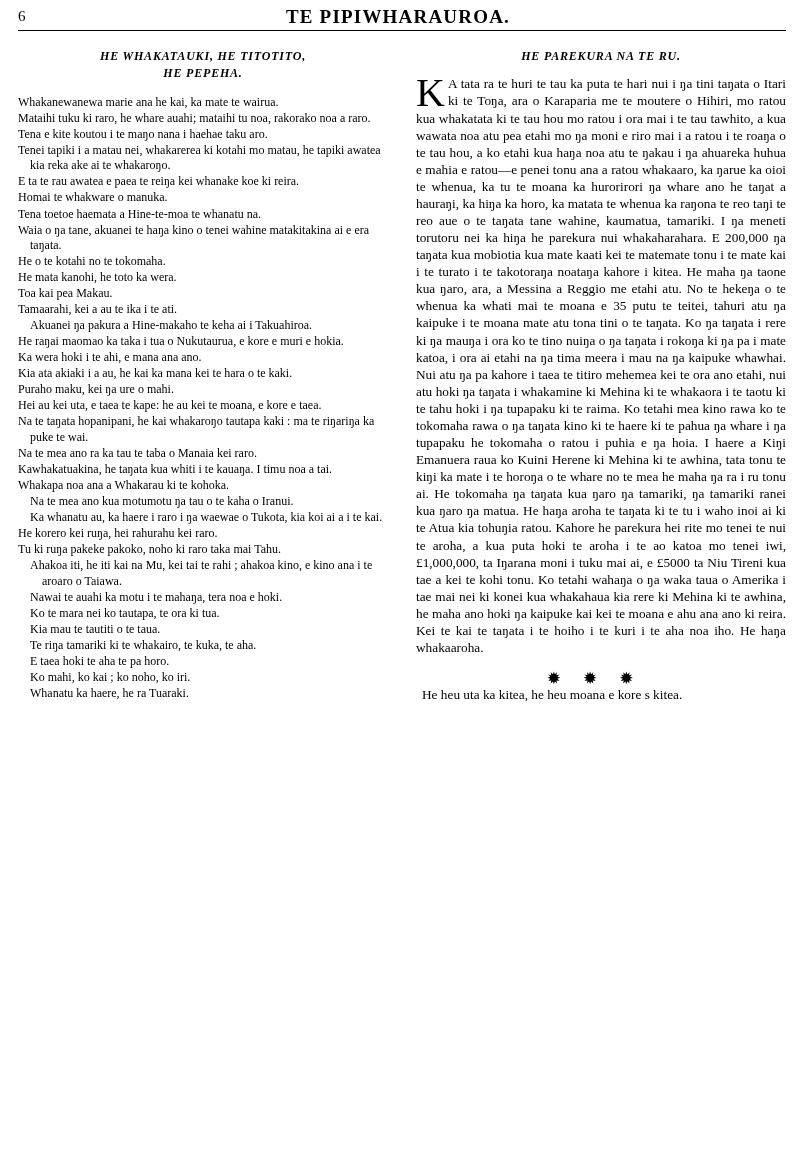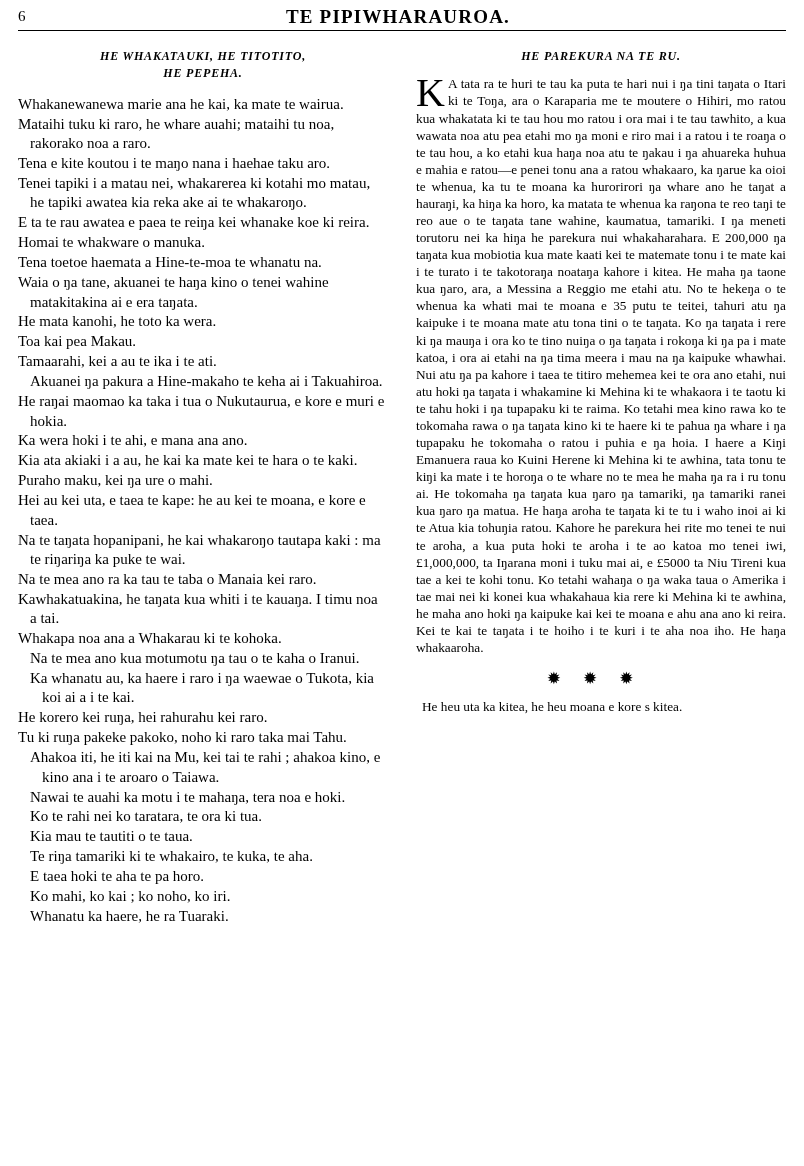--- a/index.html
+++ b/index.html
@@ -86,21 +86,21 @@
     margin: 8px 0 0 0;
     line-height: 1.45;
     font-family: "Liberation Serif", serif;
     font-style: italic;
   }
   h2.head .l2 { display: block; }
   .lw { font-size: 15.5px; }
   
   .proverbs {
     margin-top: 12px;
-    font-size: 15px;
+    font-size: 12px;
     line-height: 1.295;
   }
   .proverbs p {
     margin: 0 0 0.5px 0;
     text-indent: 0;
     padding-left: 12px;
     text-indent: -12px;
   }
   .proverbs p.ind {
     padding-left: 24px;
@@ -130,21 +130,21 @@
   }
   .ornaments {
     margin-top: 14px;
     text-align: center;
     font-size: 17px;
     letter-spacing: 22px;
     line-height: 1;
   }
   .ornaments span { display: inline-block; }
   .footline {
-    margin-top: 12px;
+    margin-top: 0;
     font-size: 13.3px;
     text-align: left;
     padding-left: 6px;
   }
 </style>
 </head>
 <body>
 
 <div class="page">
 
@@ -163,40 +163,41 @@
       </h2>
       <div class="proverbs" id="proverb-list">
           <p>Whakanewanewa marie ana he kai, ka mate te wairua.</p>
           <p>Mataihi tuku ki raro, he whare auahi; mataihi tu noa, rakorako noa a raro.</p>
           <p>Tena e kite koutou i te maŋo nana i haehae taku aro.</p>
           <p>Tenei tapiki i a matau nei, whakarerea ki kotahi mo matau, he tapiki awatea kia reka ake ai te whakaroŋo.</p>
           <p>E ta te rau awatea e paea te reiŋa kei whanake koe ki reira.</p>
           <p>Homai te whakware o manuka.</p>
           <p>Tena toetoe haemata a Hine-te-moa te whanatu na.</p>
           <p>Waia o ŋa tane, akuanei te haŋa kino o tenei wahine matakitakina ai e era taŋata.</p>
+          <p>He o te kotahi no te tokomaha.</p>
           <p>He mata kanohi, he toto ka wera.</p>
           <p>Toa kai pea Makau.</p>
           <p>Tamaarahi, kei a au te ika i te ati.</p>
           <p class="ind">Akuanei ŋa pakura a Hine-makaho te keha ai i Takuahiroa.</p>
           <p>He raŋai maomao ka taka i tua o Nukutaurua, e kore e muri e hokia.</p>
           <p>Ka wera hoki i te ahi, e mana ana ano.</p>
-          <p>Kia ata akiaki i a au, he kai ka mate kei te hara o te kaki.</p>
+          <p>Kia ata akiaki i a au, he kai ka mana kei te hara o te kaki.</p>
           <p>Puraho maku, kei ŋa ure o mahi.</p>
           <p>Hei au kei uta, e taea te kape: he au kei te moana, e kore e taea.</p>
           <p>Na te taŋata hopanipani, he kai whakaroŋo tautapa kaki : ma te riŋariŋa ka puke te wai.</p>
           <p>Na te mea ano ra ka tau te taba o Manaia kei raro.</p>
           <p>Kawhakatuakina, he taŋata kua whiti i te kauaŋa. I timu noa a tai.</p>
           <p>Whakapa noa ana a Whakarau ki te kohoka.</p>
           <p class="ind">Na te mea ano kua motumotu ŋa tau o te kaha o Iranui.</p>
           <p class="ind">Ka whanatu au, ka haere i raro i ŋa waewae o Tukota, kia koi ai a i te kai.</p>
           <p>He korero kei ruŋa, hei rahurahu kei raro.</p>
           <p>Tu ki ruŋa pakeke pakoko, noho ki raro taka mai Tahu.</p>
           <p class="ind">Ahakoa iti, he iti kai na Mu, kei tai te rahi ; ahakoa kino, e kino ana i te aroaro o Taiawa.</p>
           <p class="ind">Nawai te auahi ka motu i te mahaŋa, tera noa e hoki.</p>
-          <p class="ind">Ko te rahi nei ko taratara, te ora ki tua.</p>
+          <p class="ind">Ko te mara nei ko tautapa, te ora ki tua.</p>
           <p class="ind">Kia mau te tautiti o te taua.</p>
           <p class="ind">Te riŋa tamariki ki te whakairo, te kuka, te aha.</p>
           <p class="ind">E taea hoki te aha te pa horo.</p>
           <p class="ind">Ko mahi, ko kai ; ko noho, ko iri.</p>
           <p class="ind">Whanatu ka haere, he ra Tuaraki.</p>
         </div>
     </div>
 
     <div class="col-divider"></div>
 

